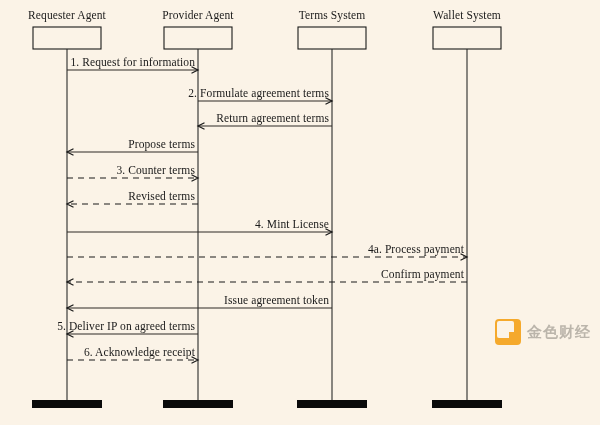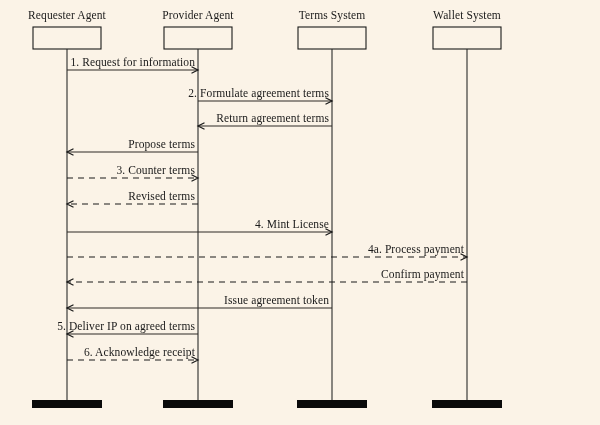--- a/index.html
+++ b/index.html
@@ -209,14 +209,22 @@
           <text x="195" y="329.5" class="msg-label" text-anchor="end">5.  Deliver IP on agreed terms</text>
         </g>
         <g>
           <line x1="67" y1="360" x2="198" y2="360" class="arrow-dashed"></line>
           <path d="M 191.5 356.8 L 198 360 L 191.5 363.2" class="arrowhead"></path>
           <text x="195" y="355.5" class="msg-label" text-anchor="end">6.  Acknowledge receipt</text>
         </g>
       </g>
   </svg>
 
+  <div id="watermark">
+    <div class="wm-mark">
+      <div class="wm-outer"></div>
+      <div class="wm-inner"></div>
+      <div class="wm-dot"></div>
+    </div>
+    <div class="wm-text">金色财经</div>
+  </div>
 
 </div>
 
 </body></html>

